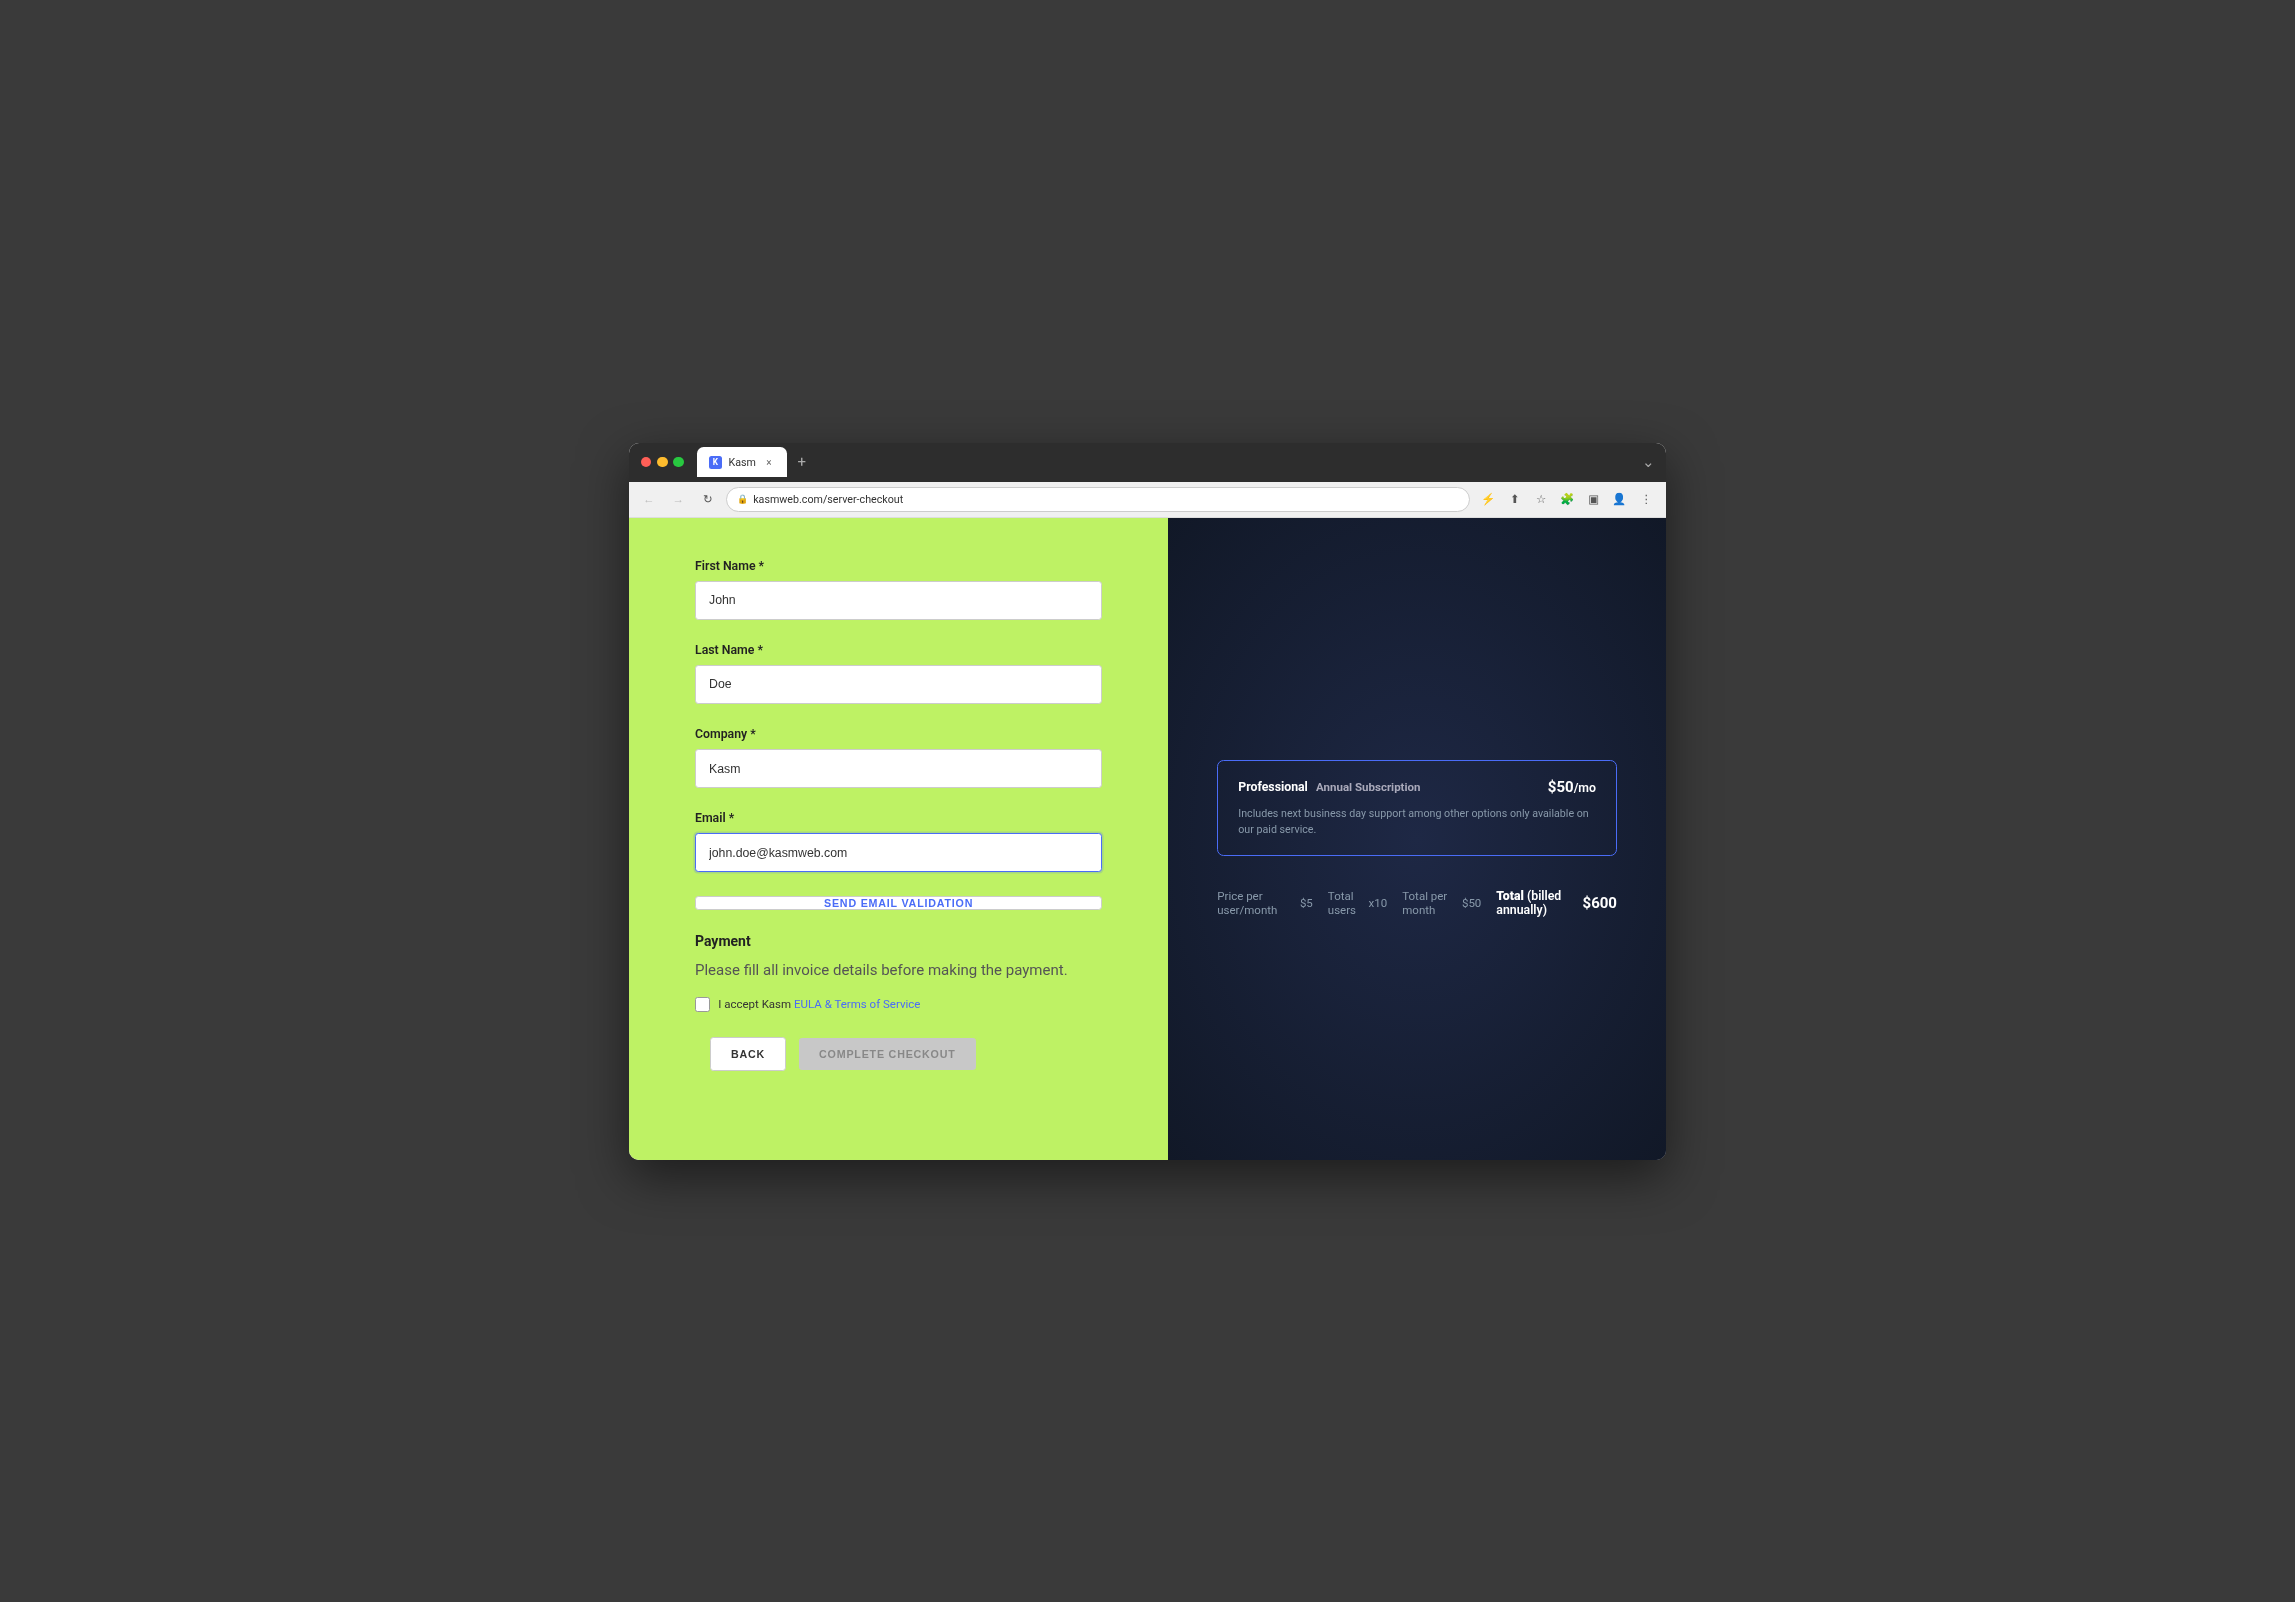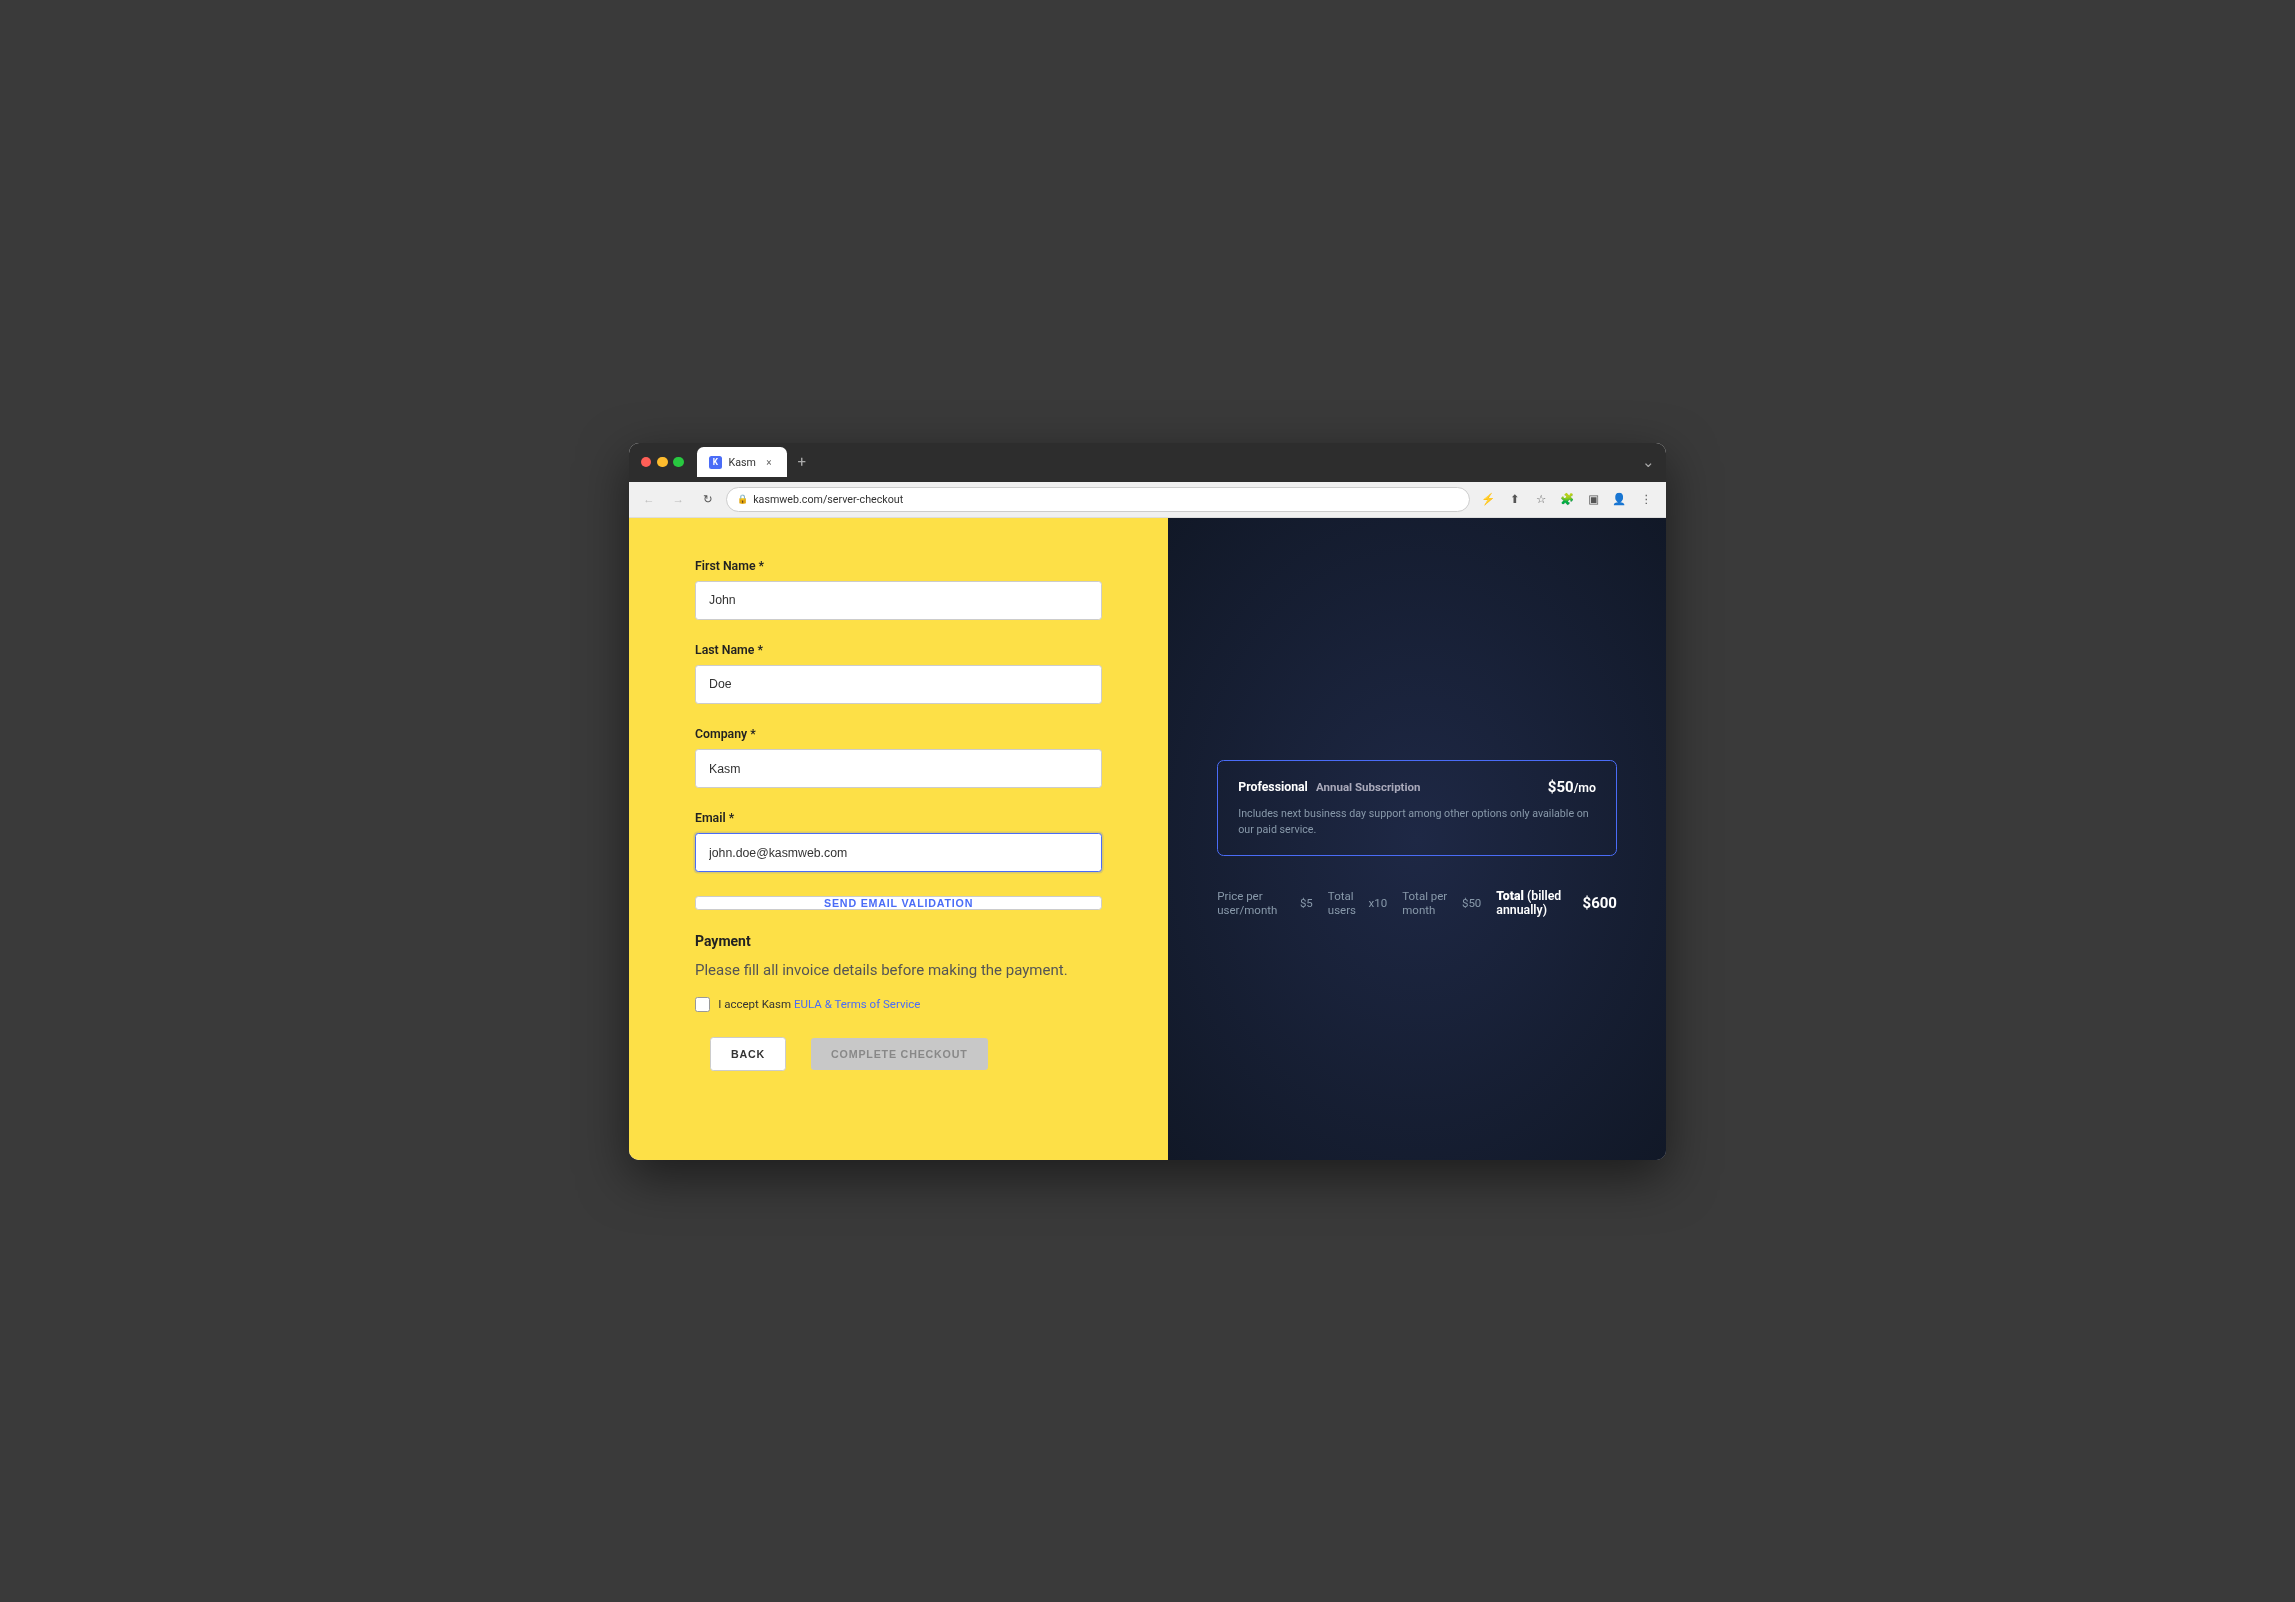--- a/index.html
+++ b/index.html
@@ -174,21 +174,21 @@
     
     .main-content {
       display: flex;
       height: calc(100% - 76px);
       min-height: 642px;
     }
 
     
     .left-panel {
       width: 52%;
-      background: #fde047;
+      background: #bef264;
       padding: 41px 66px;
       overflow-y: auto;
     }
 
     
     .right-panel {
       width: 48%;
       background: #1a2035;
       background-image: radial-gradient(ellipse at 50% 50%, #1e2845 0%, #111827 100%);
       padding: 49px 49px;
@@ -281,21 +281,21 @@
       color: #333;
     }
 
     .checkbox-label a {
       color: #4a6cf7;
       text-decoration: none;
     }
 
     .action-buttons {
       display: flex;
-      gap: 25px;
+      gap: 13px;
       align-items: center;
       padding-left: 15px;
     }
 
     .btn-back {
       padding: 10px 20px;
       border: 0.8px solid #ccc;
       border-radius: 3.3px;
       background: #fff;
       color: #333;

